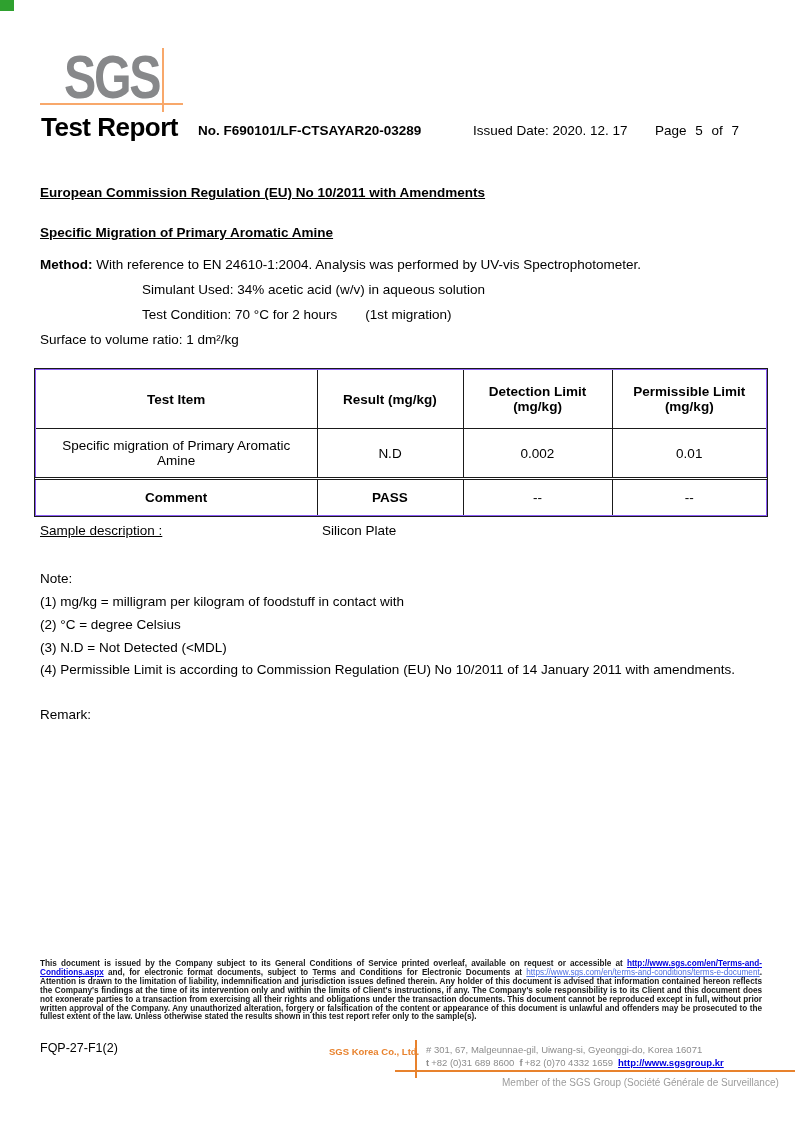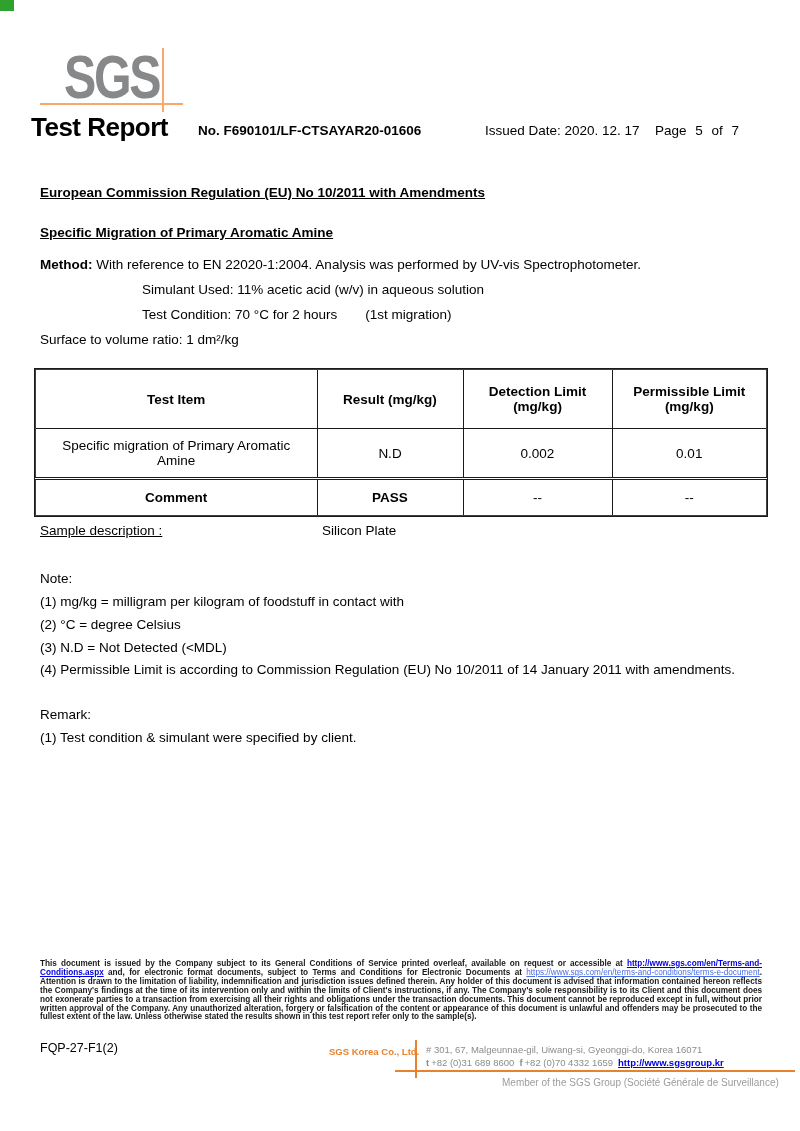--- a/index.html
+++ b/index.html
@@ -9,40 +9,40 @@
   
   .corner-mark{position:absolute;left:0;top:0;width:14px;height:11px;background:#2fa12f;}
 
   
   .logo-text{position:absolute;left:64px;top:46px;font-size:62px;font-weight:bold;line-height:1;
              color:#87888a;letter-spacing:-3px;transform:scaleX(0.78);transform-origin:left top;}
   .logo-vline{position:absolute;left:162px;top:48px;width:2px;height:64px;background:#f8a86b;}
   .logo-hline{position:absolute;left:40px;top:103px;width:143px;height:2px;background:#f8a86b;}
 
   
-  .title{position:absolute;left:31px;top:112px;font-size:26px;font-weight:bold;letter-spacing:-0.5px;}
+  .title{position:absolute;left:41px;top:112px;font-size:26px;font-weight:bold;letter-spacing:-0.5px;}
   .report-no{position:absolute;left:198px;top:123px;font-size:13.5px;font-weight:bold;}
-  .issued{position:absolute;left:485px;top:123px;font-size:13.5px;}
+  .issued{position:absolute;left:473px;top:123px;font-size:13.5px;}
   .pageinfo{position:absolute;left:655px;top:123px;font-size:13.5px;word-spacing:5px;}
 
   
   .sec-h{position:absolute;left:40px;font-size:13.5px;font-weight:bold;text-decoration:underline;}
 
   .bodytext{position:absolute;font-size:13.5px;}
   .bold{font-weight:bold;}
 
   
   .rtable{position:absolute;left:34px;top:368px;width:732px;border-collapse:collapse;table-layout:fixed;
           font-size:13.5px;text-align:center;}
   .rtable td{border:1px solid #1a1a1a;vertical-align:middle;padding:2px 6px;}
   .rtable tr.hdr td{font-weight:bold;height:54px;}
   .rtable tr.data td{height:44px;}
   .rtable tr.cmt td{height:31px;border-top:3.5px double #1a1a1a;font-weight:normal;}
   .rtable tr.cmt td.b{font-weight:bold;}
-  .rtable{border:2px solid #404040;outline:1px solid #1a1a1a;outline-offset:-1px;}
+  .rtable{border:2px solid #8b5cf6;outline:1px solid #1a1a1a;outline-offset:-1px;}
 
   .underlined{text-decoration:underline;}
 
   
   .legal{position:absolute;left:40px;top:960px;width:722px;font-size:8.2px;line-height:8.9px;
          font-weight:bold;text-align:justify;color:#1a1a1a;}
   .legal a{color:#0000e0;text-decoration:underline;}
   .legal a.lite{color:#4d6fe3;font-weight:normal;}
 
   .form-code{position:absolute;left:40px;top:1041px;font-size:12.5px;}
@@ -61,29 +61,29 @@
 
 <div class="page">
 
   <div class="corner-mark"></div>
 
   <div class="logo-text">SGS</div>
   <div class="logo-vline"></div>
   <div class="logo-hline"></div>
 
   <div class="title">Test Report</div>
-  <div class="report-no">No. F690101/LF-CTSAYAR20-01606</div>
+  <div class="report-no">No. F690101/LF-CTSAYAR20-03289</div>
   <div class="issued">Issued Date: 2020. 12. 17</div>
   <div class="pageinfo">Page 5 of 7</div>
 
   <div class="sec-h" style="top:185px;">European Commission Regulation (EU) No 10/2011 with Amendments</div>
   <div class="sec-h" style="top:225px;">Specific Migration of Primary Aromatic Amine</div>
 
-  <div class="bodytext" style="left:40px;top:257px;"><span class="bold">Method:</span><span> With reference to EN 22020-1:2004. Analysis was performed by UV-vis Spectrophotometer.</span></div>
-  <div class="bodytext" style="left:142px;top:282px;">Simulant Used: 11% acetic acid (w/v) in aqueous solution</div>
+  <div class="bodytext" style="left:40px;top:257px;"><span class="bold">Method:</span><span> With reference to EN 24610-1:2004. Analysis was performed by UV-vis Spectrophotometer.</span></div>
+  <div class="bodytext" style="left:142px;top:282px;">Simulant Used: 34% acetic acid (w/v) in aqueous solution</div>
   <div class="bodytext" style="left:142px;top:307px;"><span>Test Condition: 70 °C for 2 hours</span><span style="margin-left:28px;">(1st migration)</span></div>
   <div class="bodytext" style="left:40px;top:332px;">Surface to volume ratio: 1 dm²/kg</div>
 
   <table class="rtable">
     <colgroup>
         <col style="width:282px">
         <col style="width:146px">
         <col style="width:149px">
         <col style="width:155px">
       </colgroup>
@@ -112,21 +112,20 @@
   <div class="bodytext underlined" style="left:40px;top:523px;">Sample description :</div>
   <div class="bodytext" style="left:322px;top:523px;">Silicon Plate</div>
 
   <div class="bodytext" style="left:40px;top:571px;">Note:</div>
   <div class="bodytext" style="left:40px;top:594px;">(1) mg/kg = milligram per kilogram of foodstuff in contact with</div>
   <div class="bodytext" style="left:40px;top:617px;">(2) °C = degree Celsius</div>
   <div class="bodytext" style="left:40px;top:640px;text-align:center;">(3) N.D = Not Detected   (&lt;MDL)</div>
   <div class="bodytext" style="left:40px;top:662px;">(4) Permissible Limit is according to Commission Regulation (EU) No 10/2011 of 14 January 2011 with amendments.</div>
 
   <div class="bodytext" style="left:40px;top:707px;">Remark:</div>
-  <div class="bodytext" style="left:40px;top:730px;">(1) Test condition &amp; simulant were specified by client.</div>
 
   <div class="legal"><span>This document is issued by the Company subject to its General Conditions of Service printed overleaf, available on request or accessible at </span><a href="#">http://www.sgs.com/en/Terms-and-Conditions.aspx</a><span> and, for electronic format documents, subject to Terms and Conditions for Electronic Documents at </span><a href="#" class="lite">https://www.sgs.com/en/terms-and-conditions/terms-e-document</a><span>. Attention is drawn to the limitation of liability, indemnification and jurisdiction issues defined therein. Any holder of this document is advised that information contained hereon reflects the Company's findings at the time of its intervention only and within the limits of Client's instructions, if any. The Company's sole responsibility is to its Client and this document does not exonerate parties to a transaction from exercising all their rights and obligations under the transaction documents. This document cannot be reproduced except in full, without prior written approval of the Company. Any unauthorized alteration, forgery or falsification of the content or appearance of this document is unlawful and offenders may be prosecuted to the fullest extent of the law.  Unless otherwise stated the results shown in this test report refer only to the sample(s).</span></div>
 
   <div class="form-code">FQP-27-F1(2)</div>
   <div class="company">SGS Korea Co., Ltd.</div>
   <div class="f-vline"></div>
   <div class="addr1"># 301, 67, Malgeunnae-gil, Uiwang-si, Gyeonggi-do, Korea 16071</div>
   <div class="addr2">
     <span class="lbl">t</span><span class="num">+82 (0)31 689 8600</span><span class="lbl">f</span><span class="num">+82 (0)70 4332 1659</span><a href="#">http://www.sgsgroup.kr</a>
   </div>

